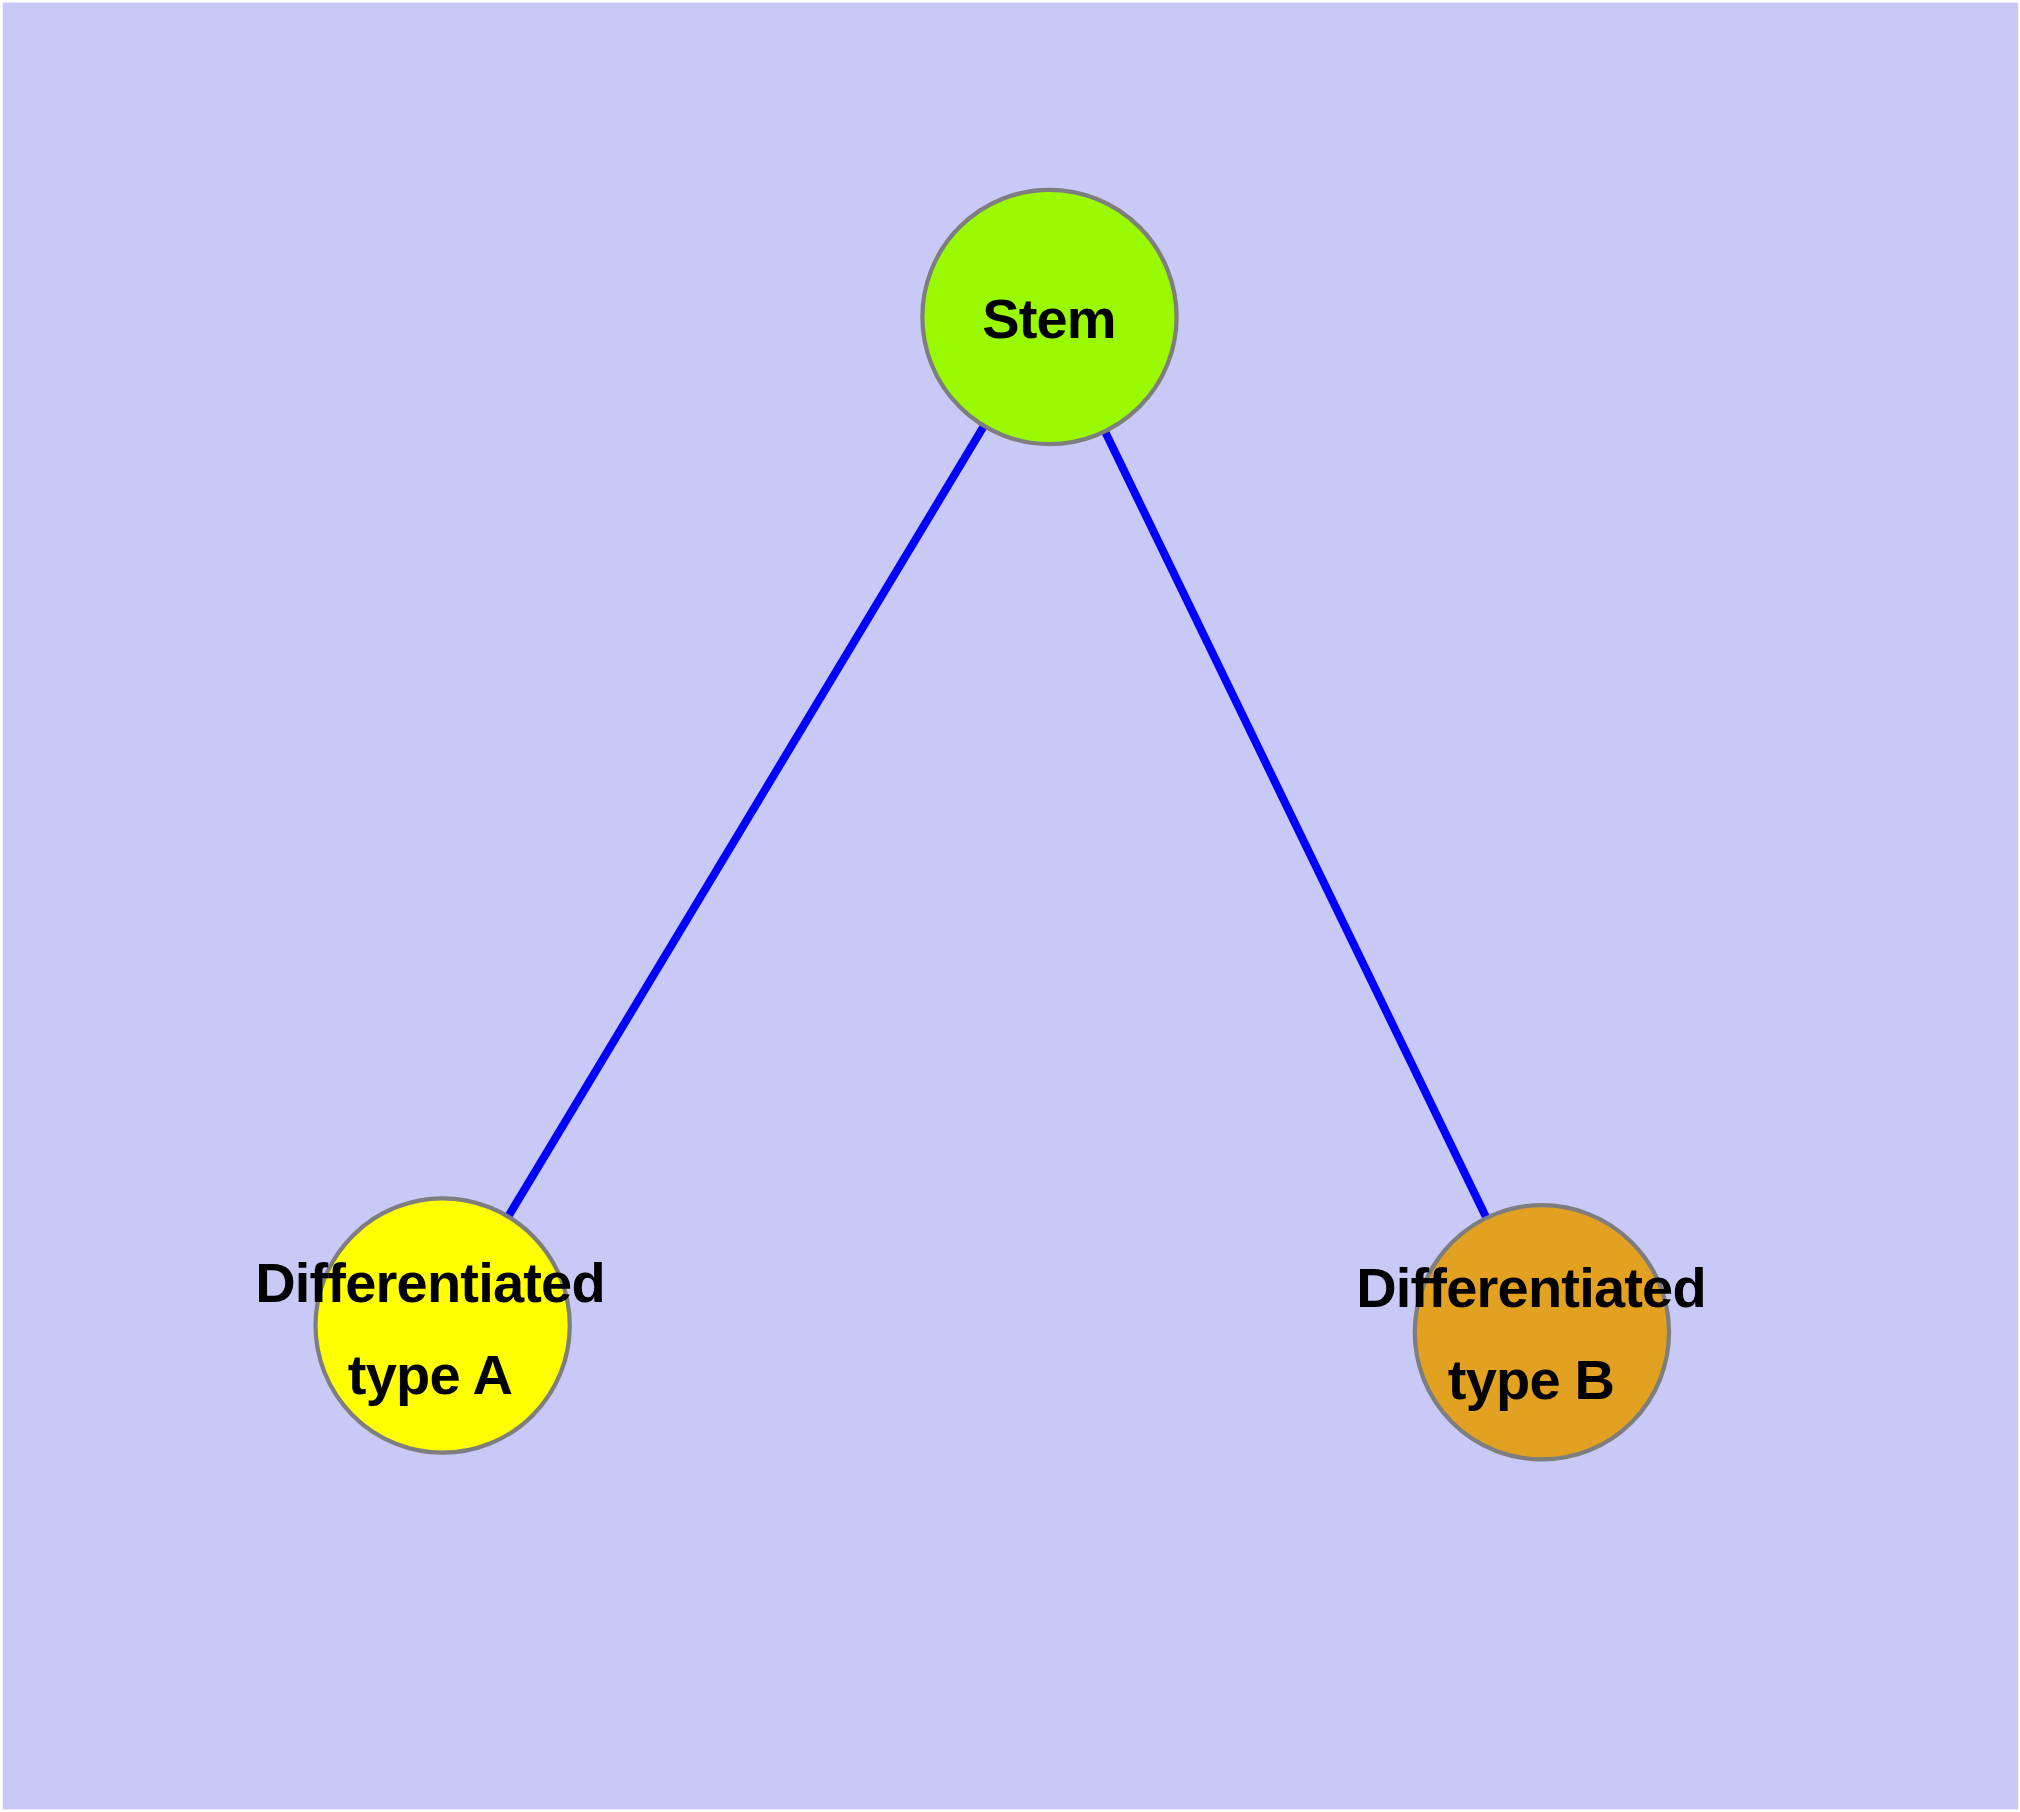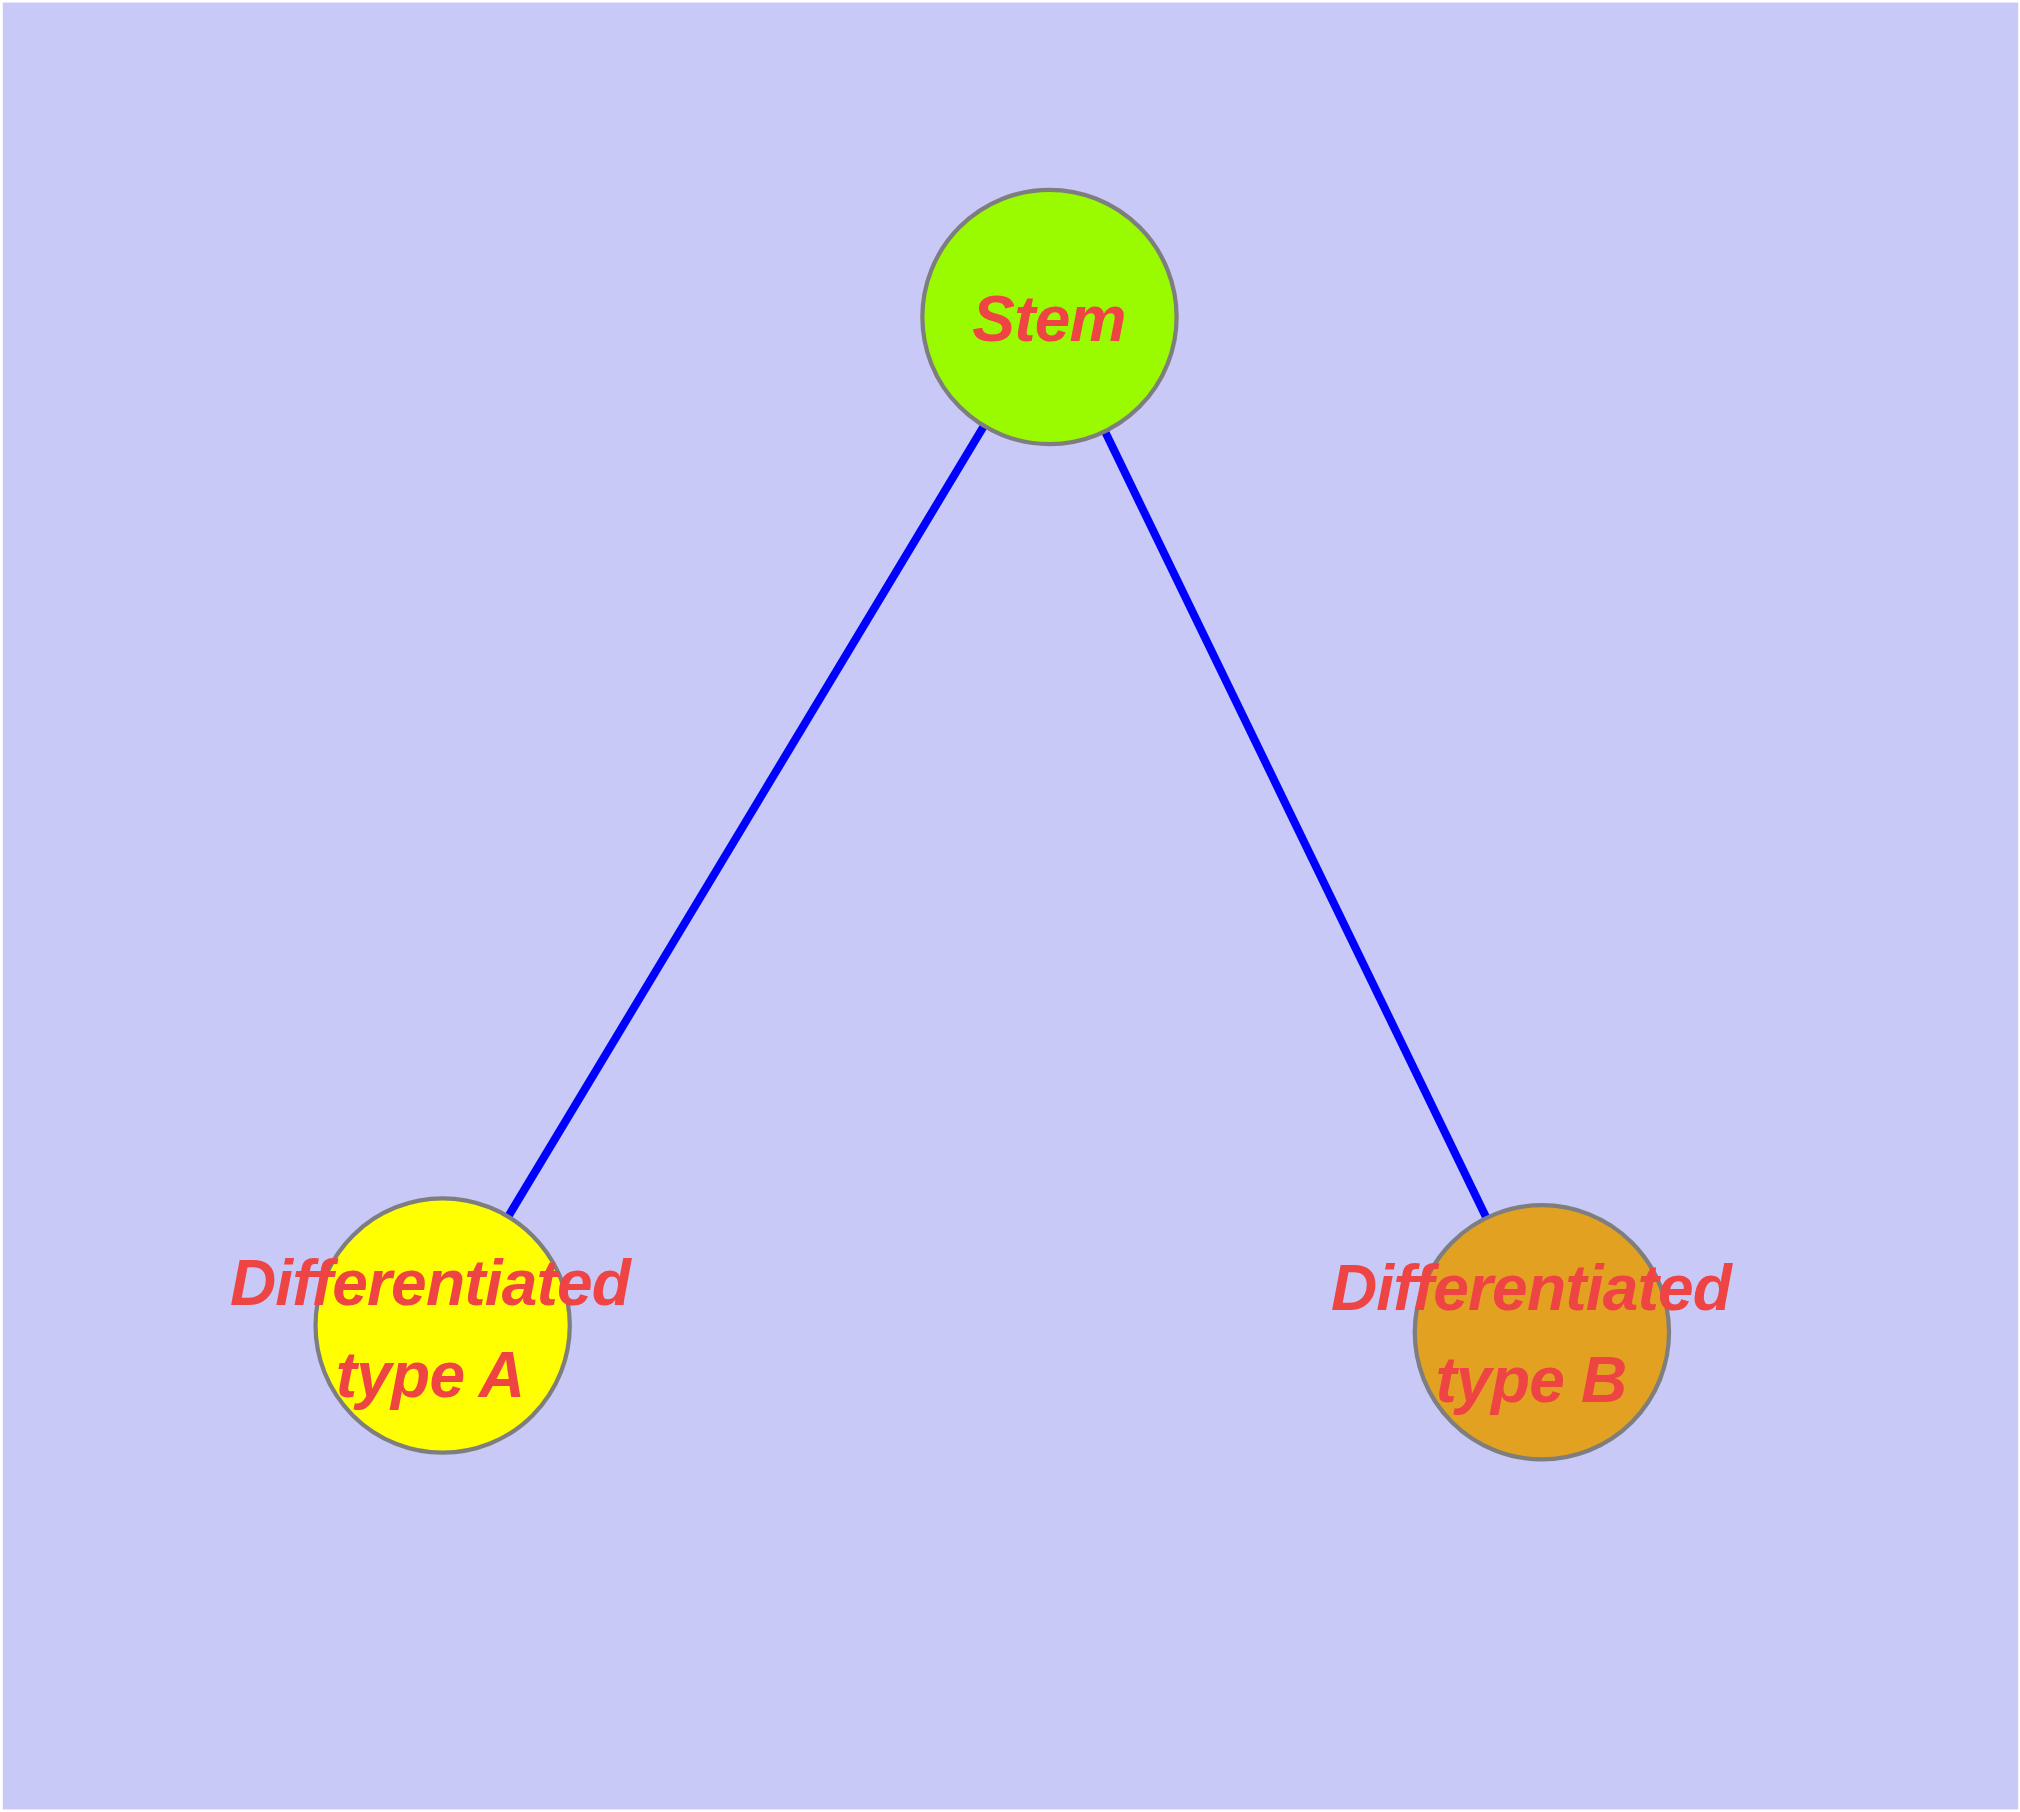--- a/index.html
+++ b/index.html
@@ -26,29 +26,28 @@
   .edge {
     stroke-width: 9.5;
     stroke-linecap: butt;
   }
   .node-circle {
     stroke-width: 5;
   }
   .node-label {
     position: absolute;
     transform: translate(-50%, -50%);
-    color: #ef4444;
+    color: #000000;
     font-weight: bold;
-    font-size: 64px;
+    font-size: 56px;
     line-height: 92px;
     text-align: center;
     white-space: pre-line;
     letter-spacing: -0.8px;
     pointer-events: none;
-    font-style: italic;
   }
   .label-stem   { left: 1049px; top: 319px; }
   .label-type-a { left: 430px;  top: 1329px; }
   .label-type-b { left: 1531px; top: 1334px; }
 </style>
 </head>
 <body>
 
 <div class="canvas">
   <svg class="graph-svg" viewBox="0 0 2384 2138">

